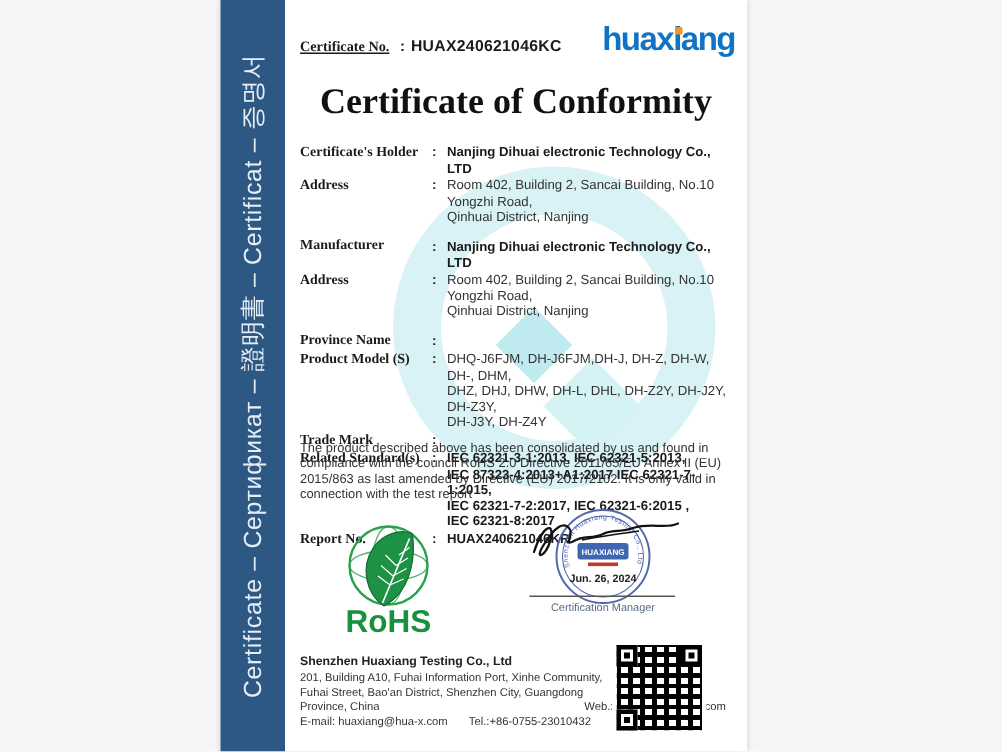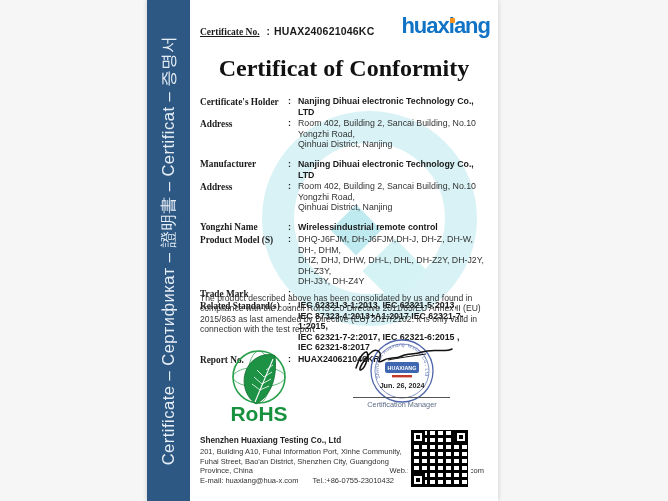--- a/index.html
+++ b/index.html
@@ -144,21 +144,21 @@
           <span class="certno-label">Certificate No.</span>
           <span class="certno-colon">:</span>
           <span class="certno-value">HUAX240621046KC</span>
         </div>
         <div class="brand-logo">
           <span>huaxiang</span>
           <span class="i-dot"></span>
         </div>
       </div>
 
-      <div class="doc-title">Certificat of Conformity</div>
+      <div class="doc-title">Certificate of Conformity</div>
 
       <div class="fields">
 
         <div class="frow bold">
           <span class="flabel">Certificate's Holder</span>
           <span class="fcolon">:</span>
           <span class="fvalue">Nanjing Dihuai electronic Technology Co., LTD</span>
         </div>
 
         <div class="frow gap">
@@ -175,23 +175,22 @@
         </div>
 
         <div class="frow gap">
           <span class="flabel">Address</span>
           <span class="fcolon">:</span>
           <span class="fvalue">Room 402, Building 2, Sancai Building, No.10 Yongzhi Road,
 Qinhuai District, Nanjing</span>
         </div>
 
         <div class="frow bold">
-          <span class="flabel">Yongzhi Name</span>
-          <span class="fcolon">:</span>
-          <span class="fvalue">Wirelessindustrial remote control</span>
+          <span class="flabel">Province Name</span>
+          <span class="fcolon">:</span>
         </div>
 
         <div class="frow">
           <span class="flabel">Product Model (S)</span>
           <span class="fcolon">:</span>
           <span class="fvalue">DHQ-J6FJM, DH-J6FJM,DH-J, DH-Z, DH-W, DH-, DHM,
 DHZ, DHJ, DHW, DH-L, DHL, DH-Z2Y, DH-J2Y, DH-Z3Y,
 DH-J3Y, DH-Z4Y</span>
         </div>
 

